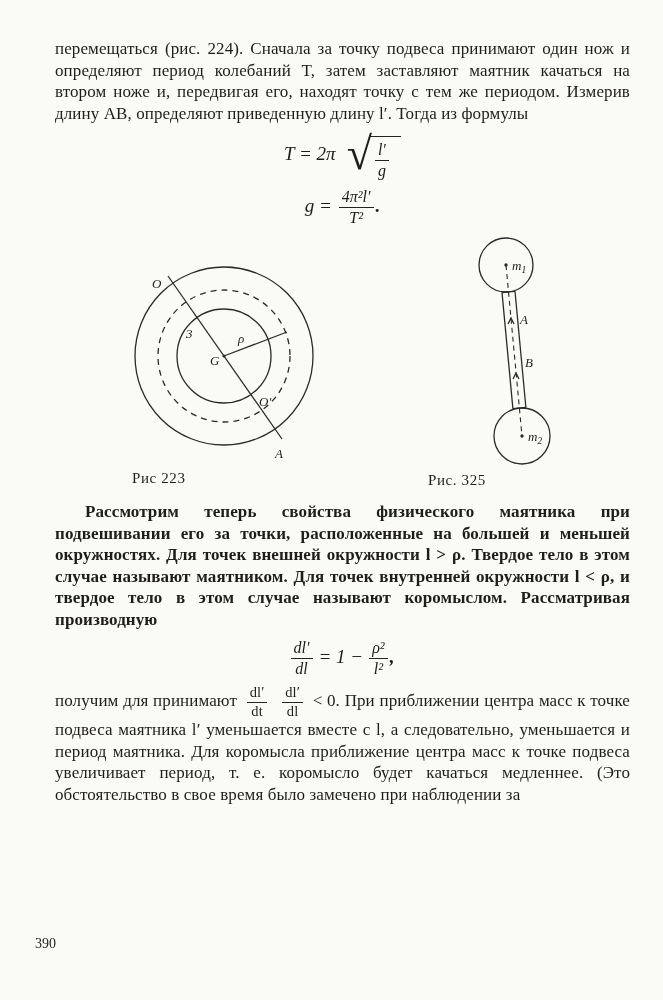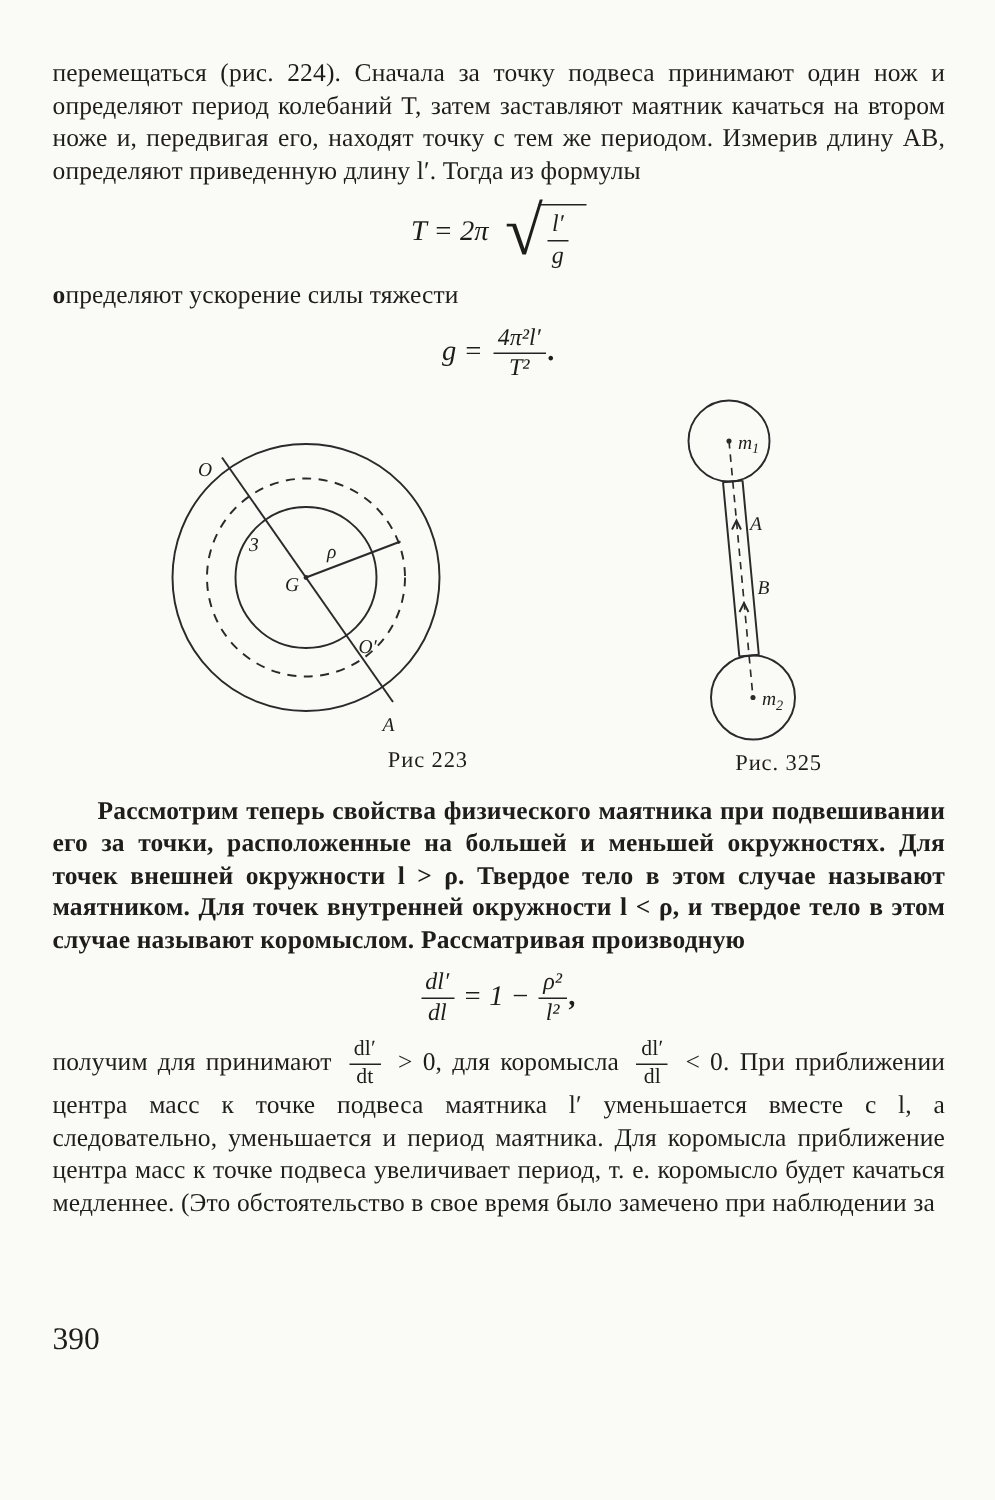--- a/index.html
+++ b/index.html
@@ -4,21 +4,21 @@
 <style>
   html,body{margin:0;padding:0;}
   body{
     width:663px;height:1000px;
     background:#fafaf7;
     color:#1e1d1b;
     font-family:"Liberation Serif", serif;
     position:relative;
     overflow:hidden;
   }
-  .page{padding:38px 33px 0 35px;}
+  .page{padding:38px 33px 0 55px;}
   .para{
     margin:0;
     font-size:17px;
     line-height:21.5px;
     text-align:justify;
     letter-spacing:0.1px;
   }
   .line{text-align:left;}
   .indent{text-indent:30px;font-weight:bold;}
   .indent-sm{text-indent:8px;}
@@ -52,55 +52,54 @@
   .figures{
     display:flex;
     align-items:flex-start;
     margin:6px 0 12px;
     padding-left:77px;
   }
   figure{margin:0;}
   .fig223{margin-top:28px;}
   .fig224{margin-left:118px;}
   figcaption{
-    text-align:right;
+    text-align:left;
     font-size:15px;
     margin-top:4px;
     letter-spacing:0.6px;
   }
   .fig224 figcaption{transform:translateX(-22px);}
   svg{display:block;}
   .st{fill:none;stroke:#2a2a2a;stroke-width:1.3;}
   .dash{stroke-dasharray:6 5;}
   .dash2{stroke-dasharray:5 4;stroke-width:1.1;}
   .dot{fill:#2a2a2a;stroke:none;}
   .lbl{font:italic 13px "Liberation Serif", serif;fill:#1e1d1b;}
   .sub{font-size:9.5px;}
 
   .page-number{
     position:absolute;
-    left:35px;top:880px;
-    font-size:21px;
+    left:35px;top:936px;
+    font-size:14px;
   }
 </style>
 </head>
 <body>
 
 <div class="page">
 
   <p class="para">перемещаться (рис. 224). Сначала за точку подвеса принимают один нож и определяют период колебаний T, затем заставляют маятник качаться на втором ноже и, передвигая его, находят точку с тем же периодом. Измерив длину AB, определяют приведенную длину l′. Тогда из формулы</p>
 
   <div class="formula">
     <span class="f-lhs">T = 2π</span><span class="sqrt">
         <span class="rad-sign">√</span>
         <span class="rad-body"><span class="frac"><span class="num">l′</span><span class="den">g</span></span></span>
       </span>
   </div>
 
-  <p class="para line"><b>о</b><span>пределяют ускорение силы тяжести</span></p>
 
   <div class="formula">
     <span class="f-lhs">g =</span><span class="frac"><span class="num">4π²l′</span><span class="den">T²</span></span><span class="f-end">.</span>
   </div>
 
 
   <div class="figures">
 
     <figure class="fig223">
       <svg width="200" height="205" viewBox="0 0 200 205">
@@ -145,20 +144,19 @@
 
   <p class="para indent">Рассмотрим теперь свойства физического маятника при подвешивании его за точки, расположенные на большей и меньшей окружностях. Для точек внешней окружности l &gt; ρ. Твердое тело в этом случае называют маятником. Для точек внутренней окружности l &lt; ρ, и твердое тело в этом случае называют коромыслом. Рассматривая производную</p>
 
   <div class="formula">
     <span class="frac"><span class="num">dl′</span><span class="den">dl</span></span><span class="f-mid">= 1 −</span><span class="frac"><span class="num">ρ²</span><span class="den">l²</span></span><span class="f-end">,</span>
   </div>
 
   <p class="para">
     <span>получим  для  принимают</span>
     <span class="frac inline"><span class="num">dl′</span><span class="den">dt</span></span>
-    <span>&gt; 0, для коромысла</span>
     <span class="frac inline"><span class="num">dl′</span><span class="den">dl</span></span>
     <span>&lt; 0.  При приближении центра масс к точке подвеса маятника l′ уменьшается вместе с l, а следовательно, уменьшается и период маятника. Для коромысла приближение центра масс к точке подвеса увеличивает период, т. е. коромысло будет качаться медленнее. (Это обстоятельство в свое время было замечено при наблюдении за</span>
   </p>
 
   <div class="page-number">390</div>
 
 </div>
 
 </body></html>

